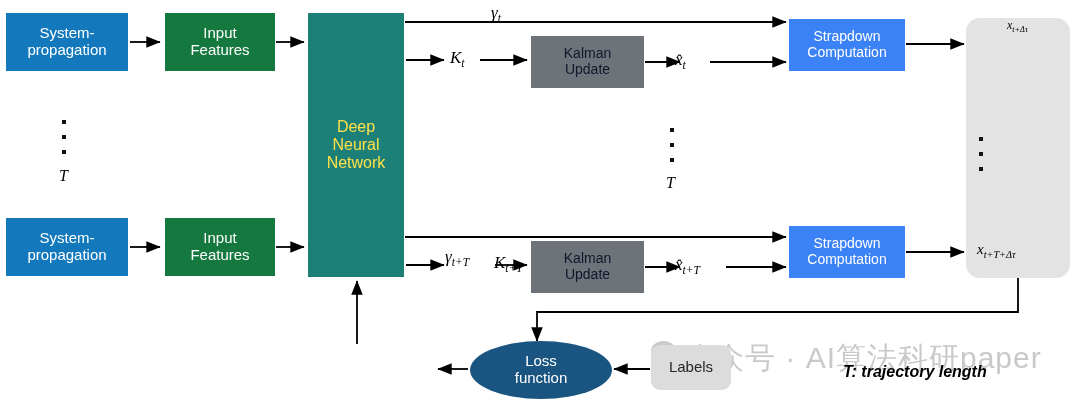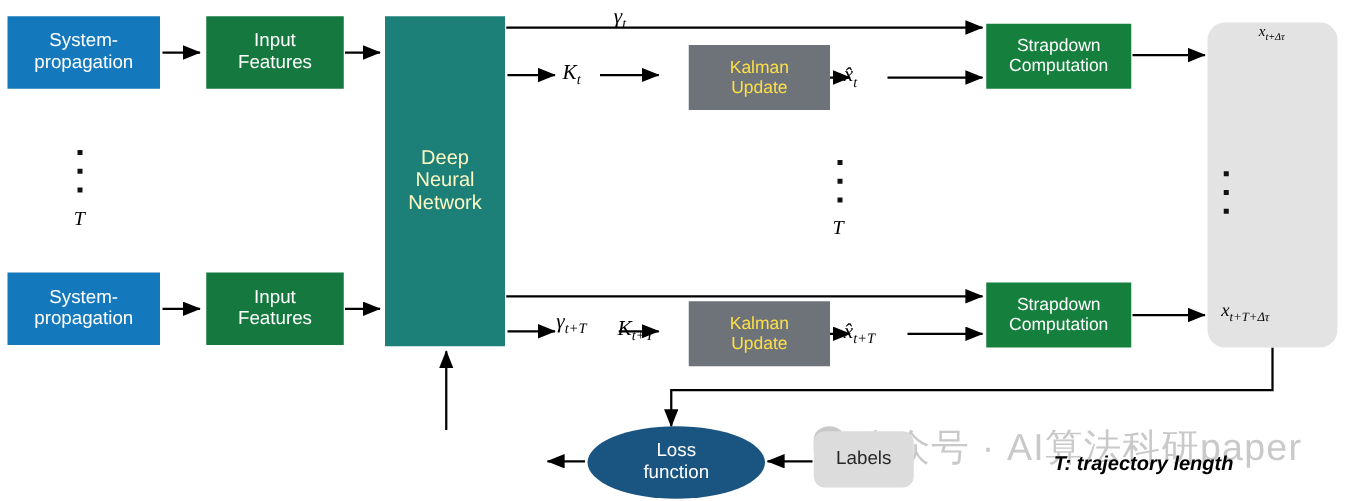--- a/index.html
+++ b/index.html
@@ -32,31 +32,30 @@
     color: #ffffff;
     font-size: 15px;
   }
   .box-green {
     background: #15793F;
     color: #ffffff;
     font-size: 15px;
   }
   .box-teal {
     background: #1C8079;
-    color: #fef9c3;
+    color: #fde047;
     font-size: 16px;
   }
   .box-gray {
     background: #6E7279;
-    color: #fde047;
+    color: #0f172a;
     font-size: 14px;
-    margin-left: 20px;
   }
   .box-red {
-    background: #15803d;
+    background: #3b82f6;
     color: #ffffff;
     font-size: 14px;
   }
   .box-roundgray {
     background: #E3E3E3;
     border-radius: 14px;
   }
   .box-labels {
     background: #DCDCDC;
     border-radius: 9px;

